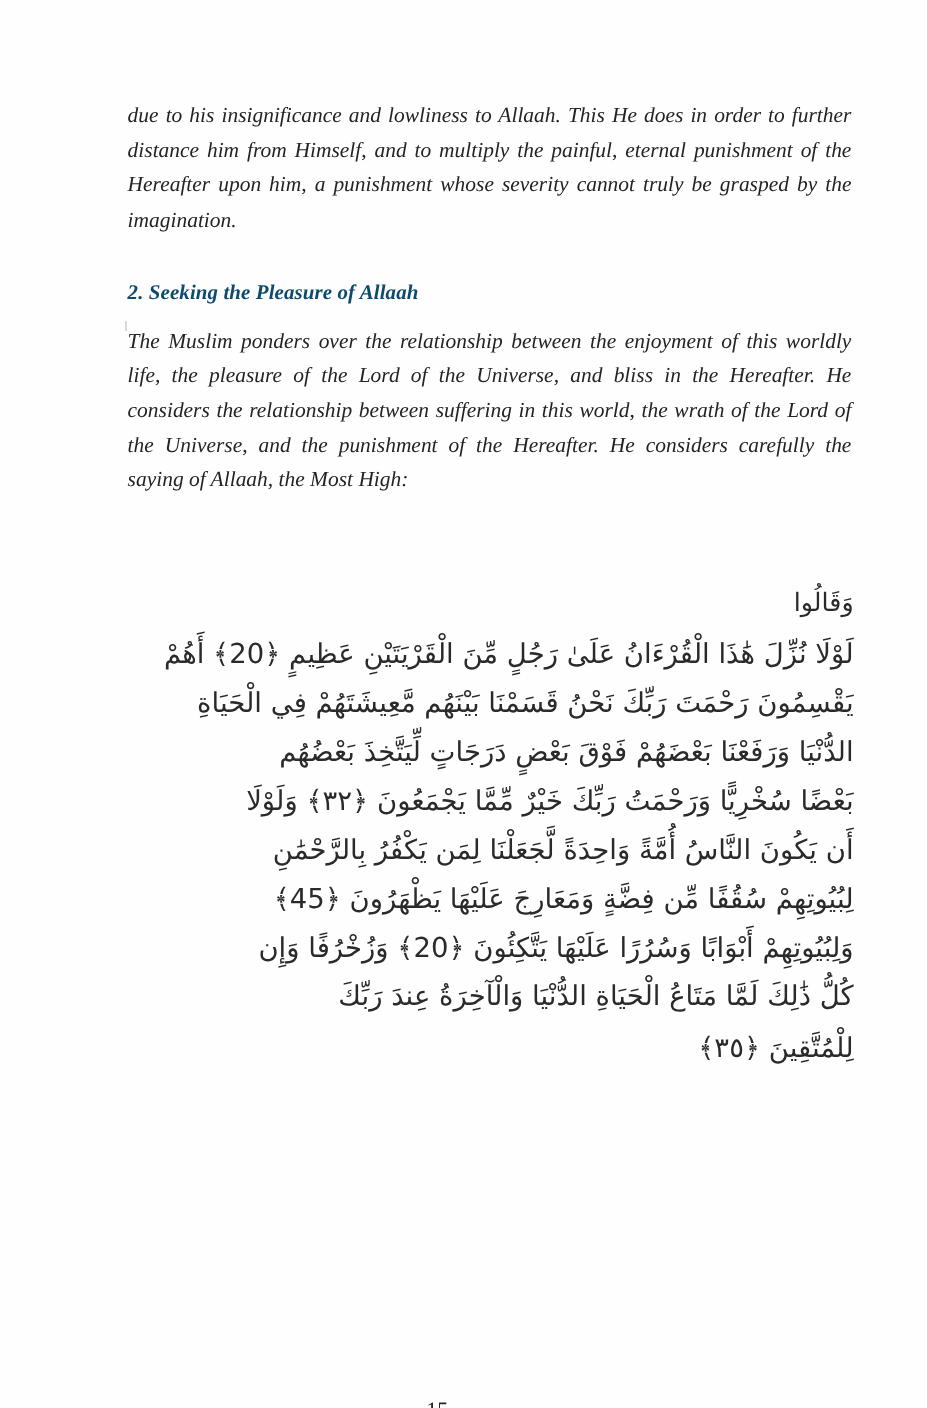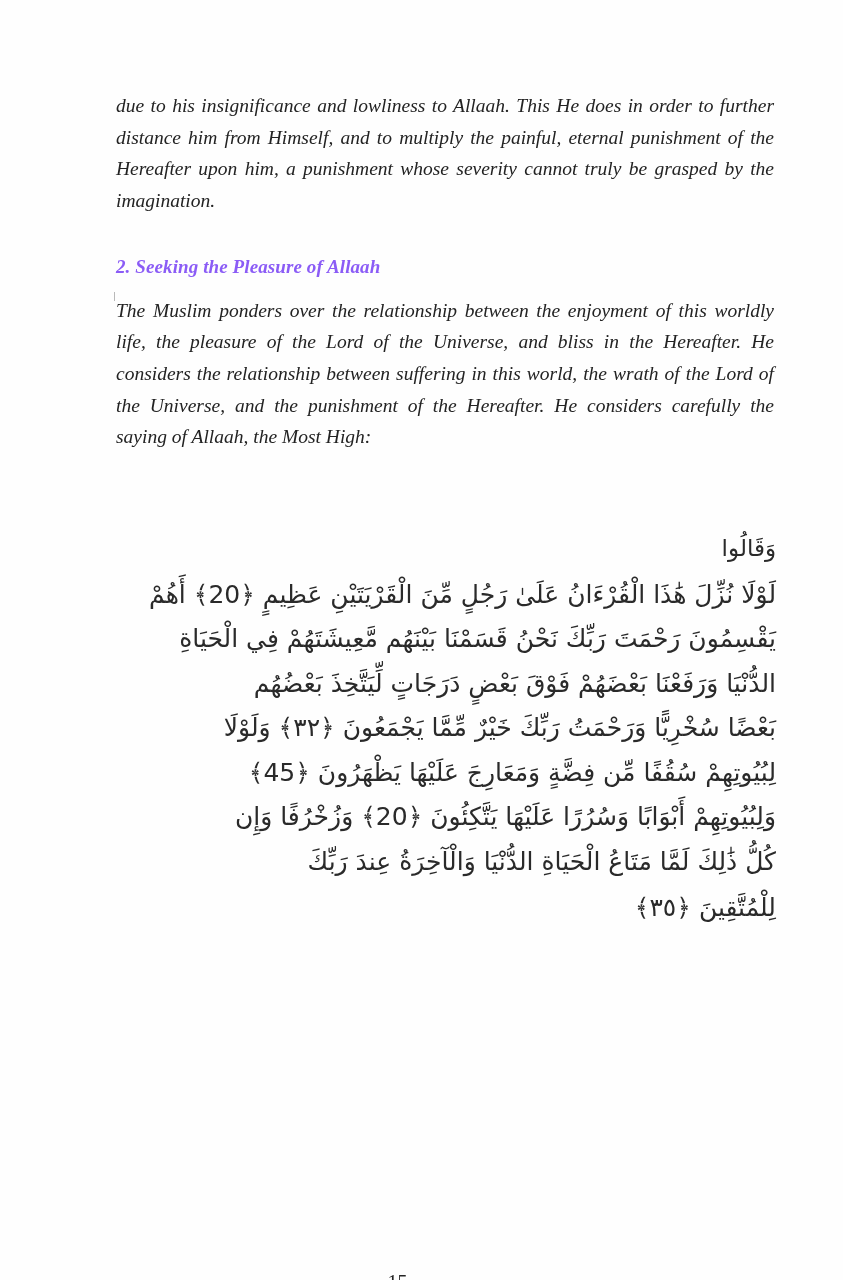--- a/index.html
+++ b/index.html
@@ -40,21 +40,21 @@
     hyphens: manual;
   }
   p.body-text:last-child {
     margin-bottom: 0;
   }
   h2.section-heading {
     margin: 38px 0 14px 0;
     font-size: 19px;
     font-weight: bold;
     line-height: 1.4;
-    color: #8b5cf6;
+    color: #0c4a6e;
     letter-spacing: 0.1px;
   }
   .quran-block {
     position: absolute;
     left: 116px;
     top: 528px;
     width: 660px;
     text-align: right;
     direction: rtl;
   }
@@ -106,20 +106,21 @@
 
     <p class="body-text">The Muslim ponders over the relationship between the enjoyment of this worldly life, the pleasure of the Lord of the Universe, and bliss in the Hereafter. He considers the relationship between suffering in this world, the wrath of the Lord of the Universe, and the punishment of the Hereafter. He considers carefully the saying of Allaah, the Most High:</p>
   </div>
 
   <div class="quran-block">
     <div class="quran-line first">وَقَالُوا</div>
     <div class="quran-line">لَوْلَا نُزِّلَ هَٰذَا الْقُرْءَانُ عَلَىٰ رَجُلٍ مِّنَ الْقَرْيَتَيْنِ عَظِيمٍ ﴿20﴾ أَهُمْ</div>
     <div class="quran-line">يَقْسِمُونَ رَحْمَتَ رَبِّكَ نَحْنُ قَسَمْنَا بَيْنَهُم مَّعِيشَتَهُمْ فِي الْحَيَاةِ</div>
     <div class="quran-line">الدُّنْيَا وَرَفَعْنَا بَعْضَهُمْ فَوْقَ بَعْضٍ دَرَجَاتٍ لِّيَتَّخِذَ بَعْضُهُم</div>
     <div class="quran-line">بَعْضًا سُخْرِيًّا وَرَحْمَتُ رَبِّكَ خَيْرٌ مِّمَّا يَجْمَعُونَ ﴿٣٢﴾ وَلَوْلَا</div>
+    <div class="quran-line">أَن يَكُونَ النَّاسُ أُمَّةً وَاحِدَةً لَّجَعَلْنَا لِمَن يَكْفُرُ بِالرَّحْمَٰنِ</div>
     <div class="quran-line">لِبُيُوتِهِمْ سُقُفًا مِّن فِضَّةٍ وَمَعَارِجَ عَلَيْهَا يَظْهَرُونَ ﴿45﴾</div>
     <div class="quran-line">وَلِبُيُوتِهِمْ أَبْوَابًا وَسُرُرًا عَلَيْهَا يَتَّكِئُونَ ﴿20﴾ وَزُخْرُفًا وَإِن</div>
     <div class="quran-line">كُلُّ ذَٰلِكَ لَمَّا مَتَاعُ الْحَيَاةِ الدُّنْيَا وَالْآخِرَةُ عِندَ رَبِّكَ</div>
     <div class="quran-line last">لِلْمُتَّقِينَ ﴿٣٥﴾</div>
   </div>
 
   <div class="page-number">15</div>
 </div>
 
 </body></html>

